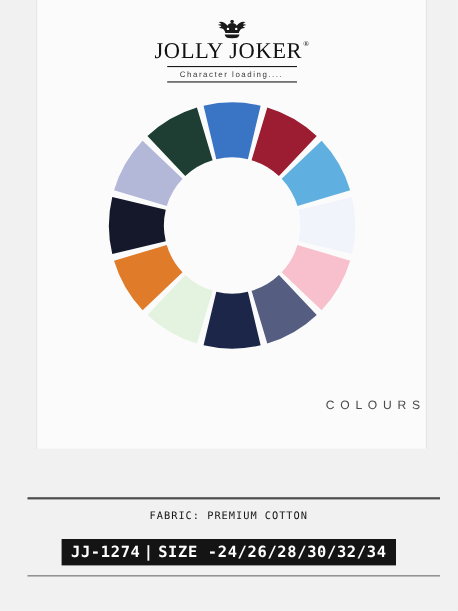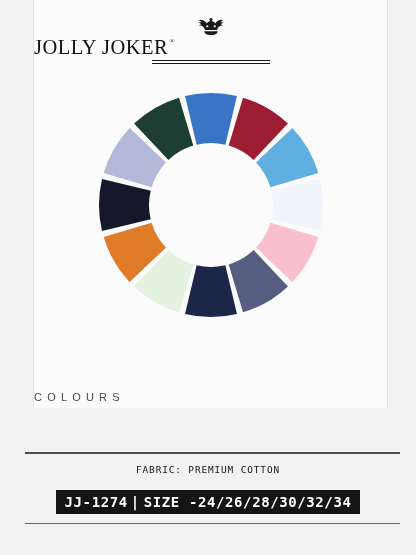--- a/index.html
+++ b/index.html
@@ -39,20 +39,21 @@
     inset: 0;
     background: #fbfbfb;
   }
 
   
   .brand {
     position: absolute;
     left: 0;
     right: 0;
     top: 18px;
+    text-align: center;
   }
   .jester-icon {
     display: block;
     margin: 0 auto 2px auto;
     width: 30px;
     height: 17px;
   }
   .brand-name {
     font-family: "Liberation Serif", serif;
     font-size: 20.5px;
@@ -103,26 +104,25 @@
     display: block;
     width: 238px;
     height: 238px;
   }
 
   .colours-label {
     position: absolute;
     left: 0;
     right: 0;
     top: 363px;
-    text-align: left;
+    text-align: right;
     font-family: "Liberation Sans", sans-serif;
     font-size: 11px;
     letter-spacing: 5.2px;
     color: #4a4a4a;
-    margin-top: 28px;
   }
 
   
   .footer {
     position: absolute;
     left: 0;
     right: 0;
     top: 408px;
     bottom: 0;
     background: #f1f1f1;
@@ -186,20 +186,21 @@
           <g fill="#1a1a1a">
             <path d="M30 6c-4 0-7 2-8.5 5C19 6.5 14.5 3.5 9 3.5c-1.5 0-2.8.4-3.8 1.1 2.4.6 4.3 2 5.4 4-2.2-.6-4.6-.3-6.4.9 2.6.2 4.9 1.4 6.3 3.3-1.8.2-3.4 1-4.5 2.3 3.6-.5 7.2.8 9.3 3.4 1.4 1.7 2.2 3.7 2.5 5.7h24.4c.3-2 1.1-4 2.5-5.7 2.1-2.6 5.7-3.9 9.3-3.4-1.1-1.3-2.7-2.1-4.5-2.3 1.4-1.9 3.7-3.1 6.3-3.3-1.8-1.2-4.2-1.5-6.4-.9 1.1-2 3-3.4 5.4-4-1-.7-2.3-1.1-3.8-1.1-5.5 0-10 3-12.5 7.5C37 8 34 6 30 6z"></path>
             <ellipse cx="30" cy="3.2" rx="3.2" ry="3.2"></ellipse>
             <path d="M16.5 26.5h27c-.6 3.4-3.3 6-7.2 6.8-2 .4-4.3.6-6.3.6s-4.3-.2-6.3-.6c-3.9-.8-6.6-3.4-7.2-6.8z"></path>
             <circle cx="22.5" cy="16.5" r="2.2" fill="#ffffff"></circle>
             <circle cx="37.5" cy="16.5" r="2.2" fill="#ffffff"></circle>
           </g>
         </svg>
         <div class="brand-name"><span>JOLLY JOKER</span><span class="reg">®</span></div>
         <div class="brand-rule"></div>
+        <div class="brand-tag">Character loading....</div>
         <div class="brand-rule2"></div>
       </div>
 
       <div class="wheel-wrap">
         <svg class="wheel-svg" viewBox="0 0 238 238">
           <g id="wheel-group">
               <path d="M 93.04423480865435 10.04910164054759 A 112 112 0 0 1 144.95576519134565 10.04910164054759 L 133.36837001663775 58.68789555101742 A 62 62 0 0 0 104.63162998336223 58.68789555101742 Z" fill="#3a74c4"></path>
               <path d="M 150.99709714935705 11.667871659905074 A 112 112 0 0 1 195.95380121009538 37.623636851250694 L 161.59942566987422 73.95237039979949 A 62 62 0 0 0 136.71267877910836 59.58400038316174 Z" fill="#9c1c32"></path>
               <path d="M 200.3763631487493 42.04619878990462 A 112 112 0 0 1 226.33212834009493 87.00290285064295 L 178.41599961683826 101.28732122089164 A 62 62 0 0 0 164.0476296002005 76.40057433012578 Z" fill="#5fb0e0"></path>
               <path d="M 227.95089835945242 93.04423480865438 A 112 112 0 0 1 227.95089835945242 144.95576519134562 L 179.31210444898258 133.36837001663775 A 62 62 0 0 0 179.31210444898258 104.63162998336225 Z" fill="#f1f5fb"></path>

